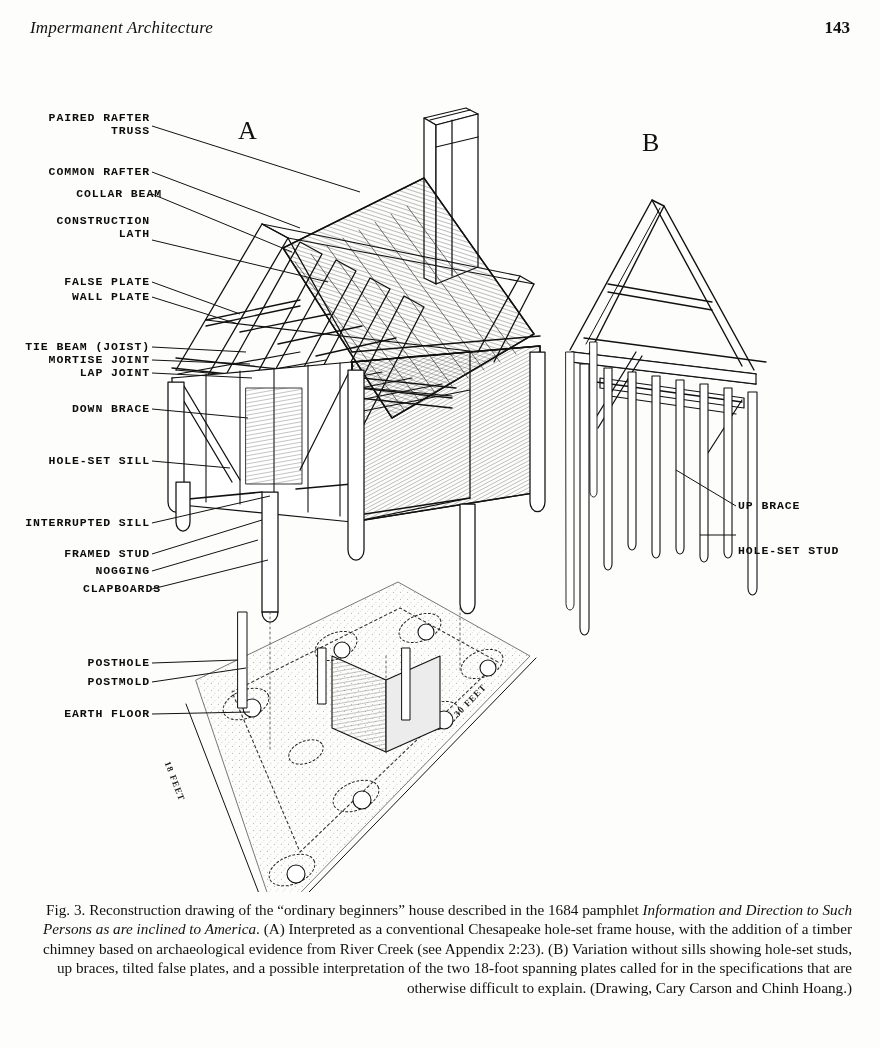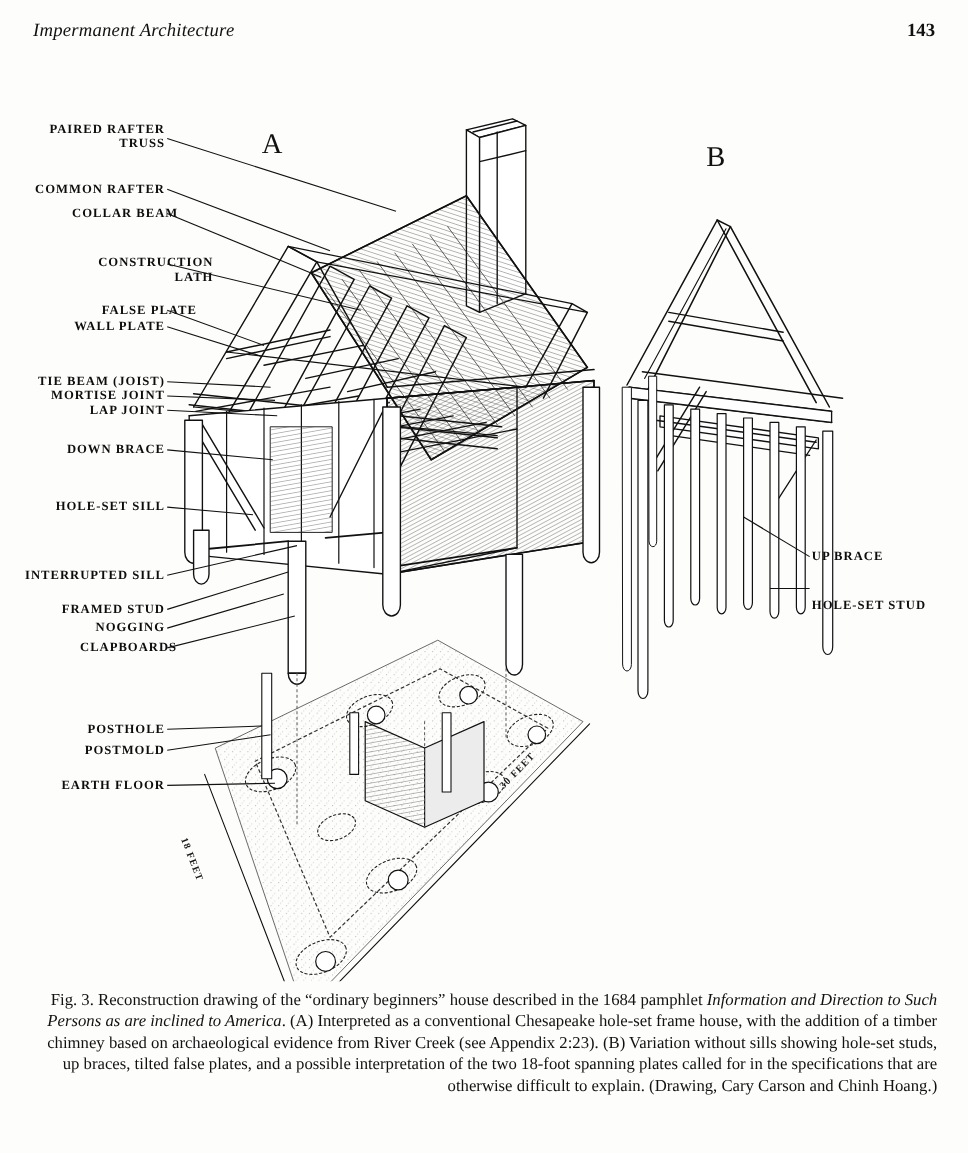--- a/index.html
+++ b/index.html
@@ -15,21 +15,21 @@
     font-size:17px;letter-spacing:.2px;color:#111;}
   .folio{position:absolute;right:30px;top:18px;font-weight:bold;font-size:17px;}
 
   
   .plate{position:absolute;left:0;top:52px;width:880px;height:840px;}
   .plate svg{display:block;}
 
   
   .lbl{
     position:absolute;
-    font-family:Liberation Serif, serif;
+    font-family:Liberation Mono, monospace;
     font-size:11.5px;font-weight:700;
     letter-spacing:.9px;
     line-height:12.5px;
     color:#0d0d0d;
     white-space:pre;
   }
   .lbl.r{text-align:right;}
   .lbl.l{text-align:left;}
 
   
@@ -282,23 +282,23 @@
   </g>
 
   </g>
 </svg>
 </div>
 
 <div class="lbl r" style="left:0px;top:112px;width:150px;">PAIRED RAFTER
 TRUSS</div>
 <div class="lbl r" style="left:0px;top:166px;width:150px;">COMMON RAFTER</div>
 <div class="lbl r" style="left:0px;top:188px;width:150px;padding-left:12px;">COLLAR BEAM</div>
-<div class="lbl r" style="left:0px;top:233px;width:150px;padding-left:44px;">CONSTRUCTION
+<div class="lbl r" style="left:0px;top:215px;width:150px;">CONSTRUCTION
 LATH</div>
-<div class="lbl r" style="left:0px;top:276px;width:150px;padding-left:29px;">FALSE PLATE</div>
+<div class="lbl r" style="left:0px;top:276px;width:150px;">FALSE PLATE</div>
 <div class="lbl r" style="left:0px;top:291px;width:150px;">WALL PLATE</div>
 <div class="lbl r" style="left:0px;top:341px;width:150px;">TIE BEAM (JOIST)</div>
 <div class="lbl r" style="left:0px;top:354px;width:150px;">MORTISE JOINT</div>
 <div class="lbl r" style="left:0px;top:367px;width:150px;">LAP JOINT</div>
 <div class="lbl r" style="left:0px;top:403px;width:150px;">DOWN BRACE</div>
 <div class="lbl r" style="left:0px;top:455px;width:150px;">HOLE-SET SILL</div>
 <div class="lbl r" style="left:0px;top:517px;width:150px;">INTERRUPTED SILL</div>
 <div class="lbl r" style="left:0px;top:548px;width:150px;">FRAMED STUD</div>
 <div class="lbl r" style="left:0px;top:565px;width:150px;">NOGGING</div>
 <div class="lbl r" style="left:11px;top:583px;width:150px;">CLAPBOARDS</div>

